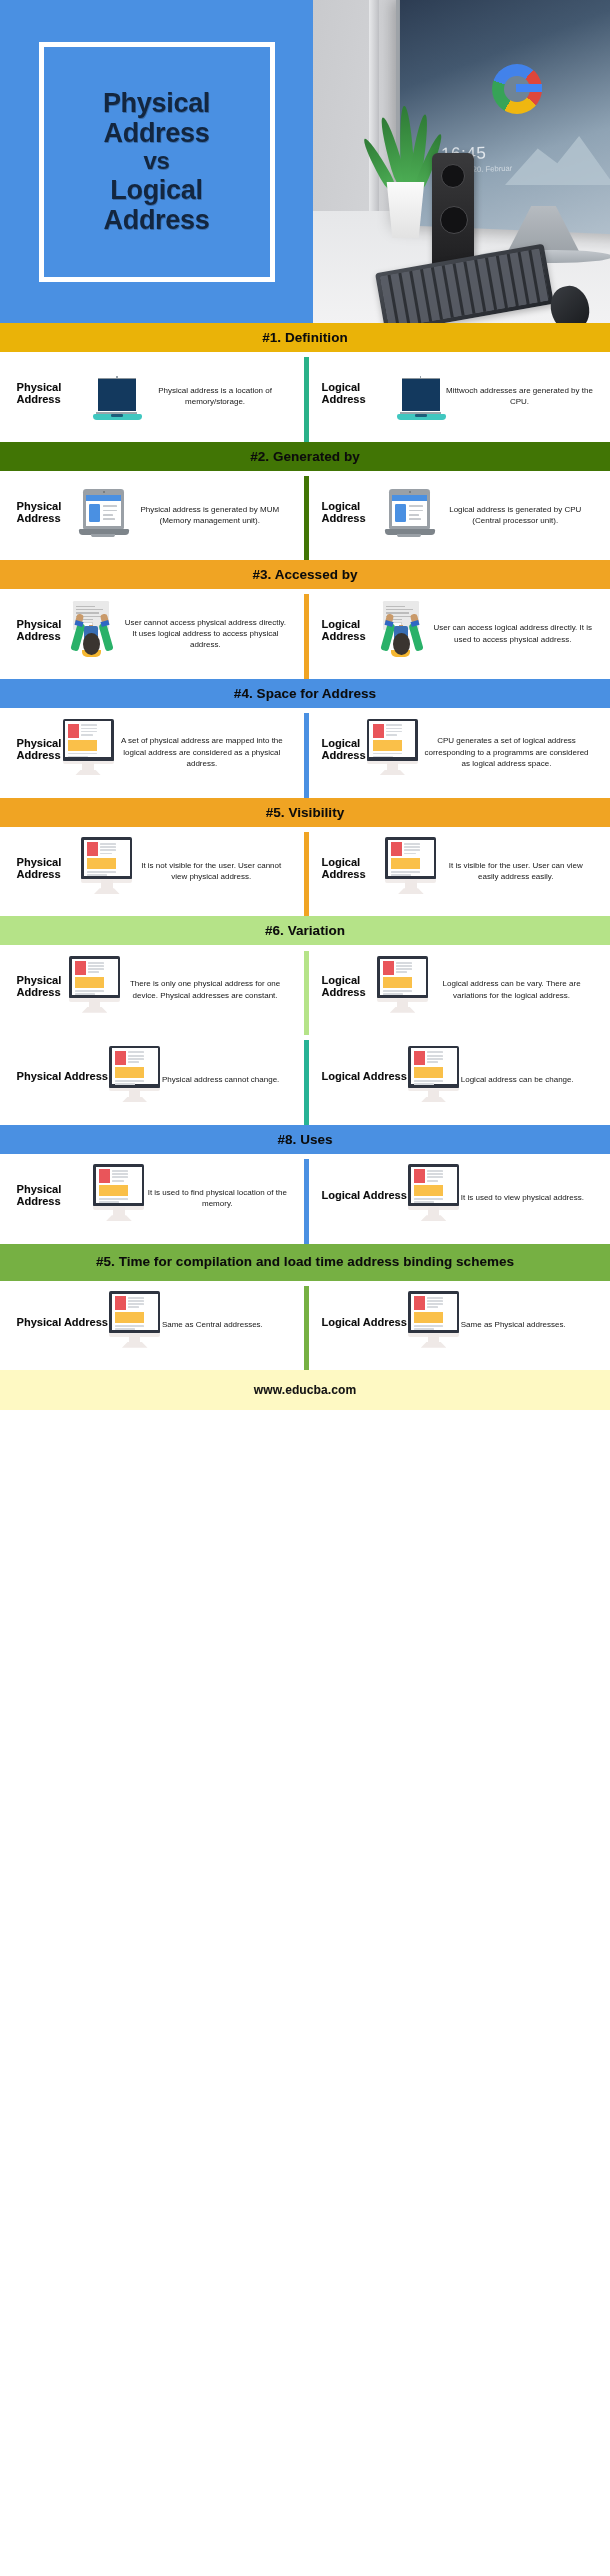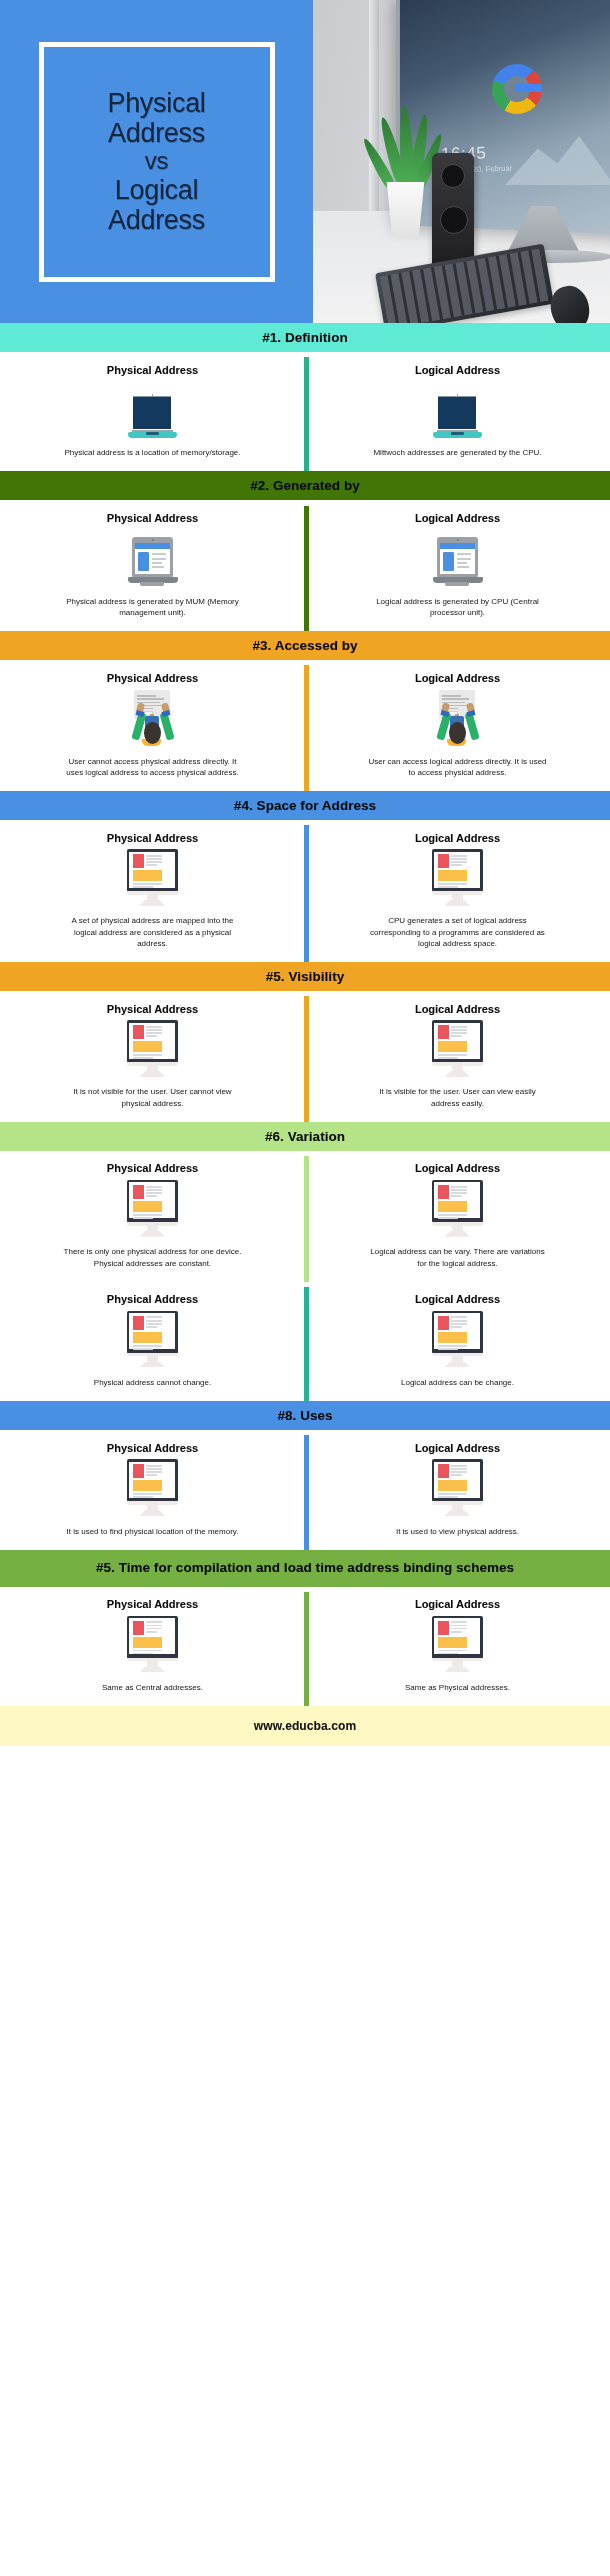--- a/index.html
+++ b/index.html
@@ -21,21 +21,21 @@
   .title-frame {
     width: 236px; height: 240px; border: 5.8px solid #ffffff;
     display: flex; align-items: center; justify-content: center;
   }
   .title-inner {
     width: 100%; height: 100%; border: 1.9px solid #4a90e2;
     background: #4a90e2;
     display: flex; flex-direction: column; align-items: center; justify-content: center;
   }
   .title-line {
-    color: #13263f; font-weight: 400; font-size: 27px; line-height: 1.12;
+    color: #13263f; font-weight: 700; font-size: 27px; line-height: 1.12;
     letter-spacing: -0.3px; text-align: right;
     text-shadow: 0.6px 0.6px 0 rgba(19,38,63,.35);
   }
   .title-line.vs { font-size: 24px; }
 
   .hero-right {
     width: 297px; height: 323px; position: relative; overflow: hidden;
     background: #d9dadd;
   }
   
@@ -101,21 +101,21 @@
     text-shadow: 0.4px 0.4px 0 rgba(0,0,0,.22);
     padding: 0 25.6px;
   }
   .band.h1 { height: 29px; }
   .band.h2 { height: 37px; line-height: 1.22; }
 
   
   .compare { width: 610px; display: flex; position: relative; background: #fff; }
   .col {
     width: 305px; padding: 11.5px 16.6px 12.8px;
-    display: flex; flex-direction: column; align-items: center;
+    display: flex; align-items: center;
   }
   .col-title {
     font-size: 11px; font-weight: 800; color: #0b0b0b; margin-bottom: 6.4px;
     text-shadow: 0.4px 0.4px 0 rgba(0,0,0,.2);
   }
   .col-desc {
     font-size: 8px; color: #171717; line-height: 1.42; text-align: center;
     max-width: 179px;
   }
   .divider {
@@ -255,21 +255,21 @@
       <div class="sp-c sp-c1"></div>
       <div class="sp-c sp-c2"></div>
       <div class="keyboard">
           <div class="kb-keys"></div>
         </div>
       <div class="mouse"></div>
     </div>
   </div>
 
   <div id="sections-host">
-      <div class="band h1" style="background: #5eead4;">#1. Definition</div>
+      <div class="band h1" style="background: #eab308;">#1. Definition</div>
       <div class="compare">
         <div class="col">
           <div class="col-title">Physical Address</div>
           <div class="icon-wrap">
             <div class="ico-laptop">
               <div class="cam"></div>
               <div class="screen"></div>
               <div class="hinge"></div>
               <div class="base"></div>
               <div class="pad"></div>

